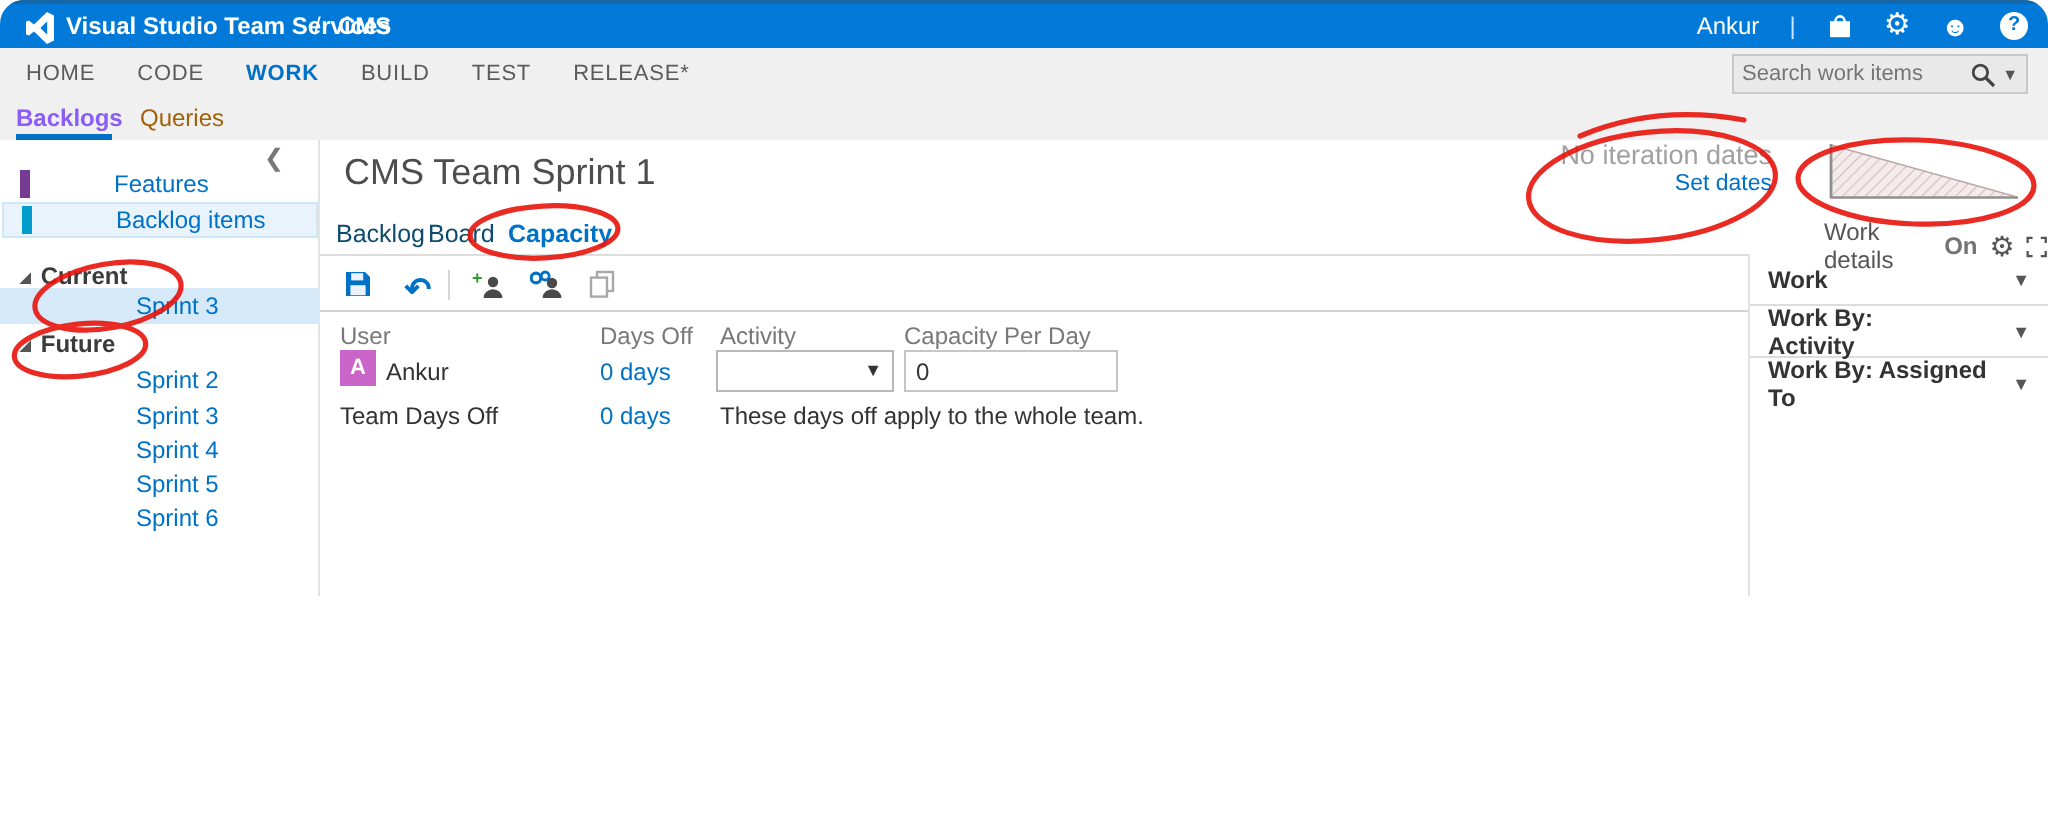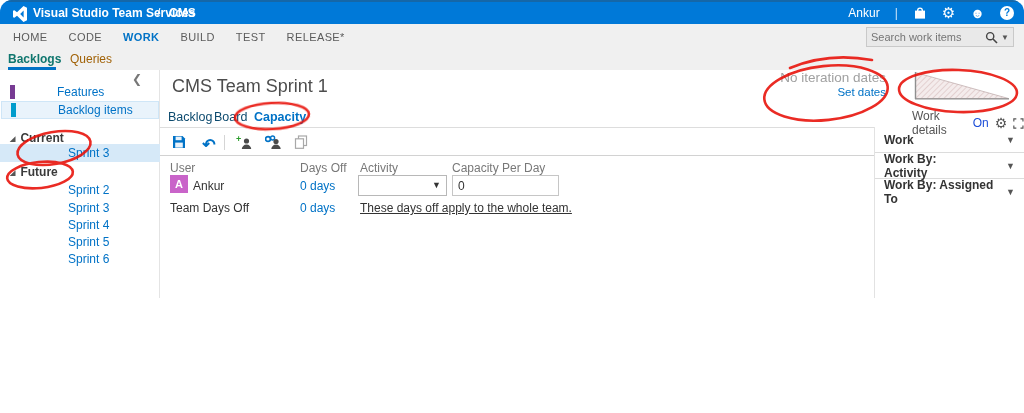--- a/index.html
+++ b/index.html
@@ -18,21 +18,21 @@
   
   .nav2 { position:absolute; left:0; top:24px; width:1024px; height:26px; background:#F0F0F0; }
   .nav2-items { position:absolute; left:13px; top:7px; display:flex; gap:21px; font-size:11px; color:#5B5B5B; letter-spacing:.4px; }
   .nav2-items .active { color:#0072C6; font-weight:bold; }
   .searchbox { position:absolute; right:10px; top:3px; width:148px; height:20px; background:#E9E9E9; border:1px solid #C9C9C9; display:flex; align-items:center; padding:0 4px; }
   .searchbox input { flex:1; border:none; background:transparent; font-size:11px; color:#777; outline:none; width:100px; font-family:"Liberation Sans",sans-serif; }
   .searchbox .caret { color:#555; font-size:8px; margin-left:3px; }
 
   
   .nav3 { position:absolute; left:0; top:50px; width:1024px; height:20px; background:#F0F0F0; }
-  .nav3 .backlogs { position:absolute; left:8px; top:2px; color:#0f766e; font-weight:bold; font-size:12px; }
+  .nav3 .backlogs { position:absolute; left:8px; top:2px; color:#8b5cf6; font-weight:bold; font-size:12px; }
   .nav3 .underline { position:absolute; left:8px; top:17px; width:48px; height:3px; background:#0072C6; }
   .nav3 .queries { position:absolute; left:70px; top:2px; color:#a16207; font-size:12px; }
 
   
   .sidebar { position:absolute; left:0; top:70px; width:160px; height:343px; background:#fff; border-right:1px solid #E4E4E4; }
   .collapse { position:absolute; left:132px; top:2px; color:#777; font-size:12px; cursor:pointer; }
   .side-link { color:#0072C6; font-size:12px; text-decoration:none;margin-left:35px; }
   .lvl-row { position:absolute; left:0; width:160px; height:18px; display:flex; align-items:center; }
   .bar { display:inline-block; width:5px; height:14px; margin-left:10px; margin-right:7px; }
   .grp-head { position:absolute; font-size:12px; font-weight:bold; color:#3B3B3B; }
@@ -57,21 +57,21 @@
   .avatar { position:absolute; left:170px; top:175px; width:18px; height:18px; background:#C964C9; color:#fff; font-size:11px; font-weight:bold; text-align:center; line-height:18px; }
   .ddl { position:absolute; left:358px; top:175px; width:89px; height:21px; background:#fff; border:1px solid #B8B8B8; }
   .ddl .caret { position:absolute; right:5px; top:4px; font-size:9px; color:#333; }
   .cap-input { position:absolute; left:452px; top:175px; width:107px; height:21px; border:1px solid #C6C6C6; font-size:12px; color:#333; padding-left:5px; font-family:"Liberation Sans",sans-serif; outline:none; }
 
   
   .no-dates { position:absolute; top:70px; right:138px; font-size:13.5px; color:#A0A0A0; }
   .set-dates { position:absolute; top:86px; right:138px; font-size:11.5px; color:#0072C6; }
   .sparkline { position:absolute; left:914px; top:71px; }
   .workdetails { position:absolute; left:912px; top:109px; font-size:12px; color:#555; display:flex; align-items:center; gap:6px; }
-  .workdetails .on { color:#1d4ed8; font-weight:normal; }
+  .workdetails .on { color:#737373; font-weight:bold; }
   .gear { color:#555; font-size:14px; line-height:14px; }
 
   
   .panel-row { position:absolute; left:875px; width:149px; height:26px; border-bottom:1px solid #DCDCDC; display:flex; align-items:center; justify-content:space-between; padding:0 9px; }
   .panel-row .lbl { font-size:12px; font-weight:bold; color:#333; }
   .panel-row .caret { font-size:9px; color:#555; }
 
   
   .annotations { position:absolute; left:0; top:0; pointer-events:none; }
 </style>
@@ -228,21 +228,21 @@
   <span class="cellt" style="left:193px; top:179px;">Ankur</span>
   <span class="linkt" style="left:300px; top:179px;">0 days</span>
   <div class="ddl">
     <span class="cellt" style="left:5px; top:3px;"></span>
     <span class="caret">▼</span>
   </div>
   <input class="cap-input" value="0" style="">
 
   <span class="cellt" style="left:170px; top:201px;">Team Days Off</span>
   <span class="linkt" style="left:300px; top:201px;">0 days</span>
-  <span class="cellt" style="left:360px; top:201px;text-decoration:underline;">These days off apply to the whole team.</span>
+  <span class="cellt" style="left:360px; top:201px;">These days off apply to the whole team.</span>
 
   <div class="vdiv" style="left:874px; top:127px; height:286px;"></div>
   <div class="panel-row" style="top:127px;">
     <span class="lbl">Work</span>
       <span class="caret">▼</span>
   </div>
   <div class="panel-row" style="top:153px;gap:25px;">
     <span class="lbl">Work By: Activity</span>
       <span class="caret">▼</span>
   </div>

